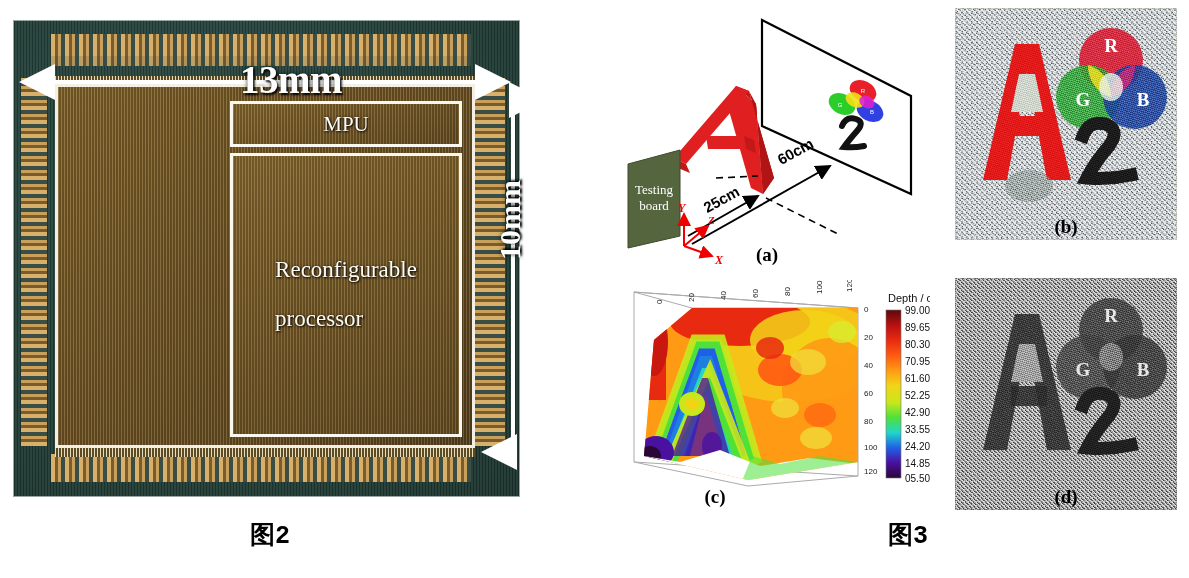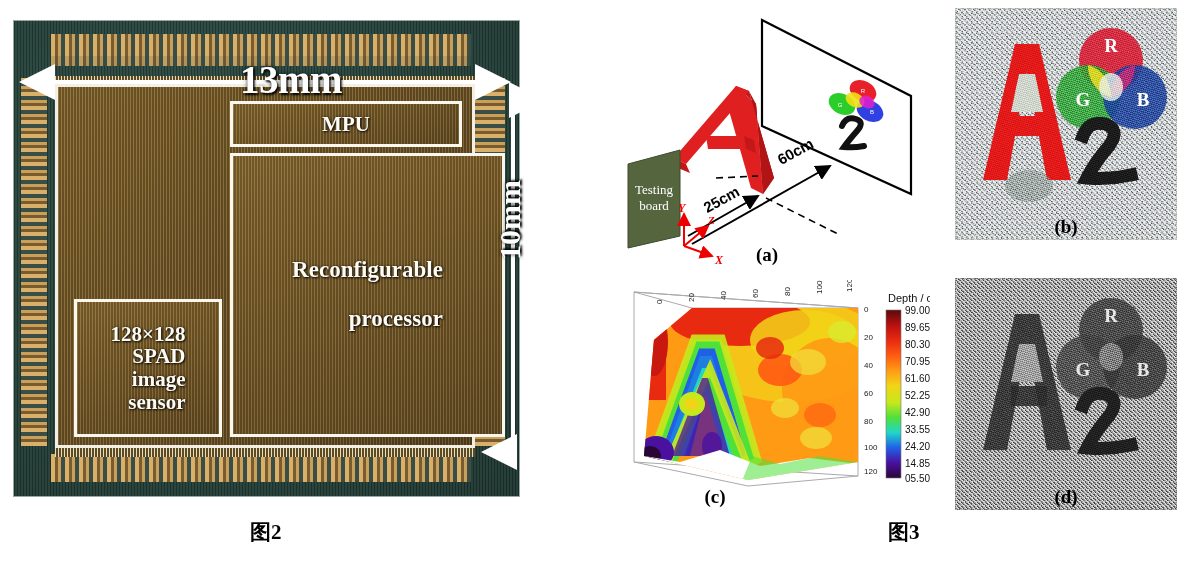--- a/index.html
+++ b/index.html
@@ -39,27 +39,27 @@
       border:3px solid #f3efe4;box-sizing:border-box;}
   .die-teeth{position:absolute;left:42px;width:420px;height:9px;
       background:repeating-linear-gradient(90deg,#e7dcc0 0px,#e7dcc0 1px,#5b4a22 1px,#5b4a22 3px);}
   #teeth-top{top:56px;}
   #teeth-bot{top:428px;}
 
   .block{position:absolute;border:3px solid #faf7ef;box-sizing:border-box;
       background:
         repeating-linear-gradient(90deg, rgba(255,255,255,0.09) 0px, rgba(255,255,255,0.09) 1px, rgba(0,0,0,0.20) 1px, rgba(0,0,0,0.20) 3px),
         linear-gradient(160deg,#8d6d31 0%,#7c5e29 50%,#6a5023 100%);
-      display:flex;align-items:center;justify-content:center;text-align:right;
-      color:#fdfbf4;font-weight:bold;line-height:1.08;
+      display:flex;align-items:center;justify-content:center;text-align:left;
+      color:#fdfbf4;font-weight:normal;line-height:1.08;
       text-shadow:1px 1px 2px rgba(0,0,0,.85),0 0 3px rgba(0,0,0,.6);}
   #blk-sram {left:16px;top:14px;width:148px;height:192px;font-size:21px;padding:2px;}
   #blk-spad {left:16px;top:212px;width:148px;height:138px;font-size:21px;padding:2px;}
   #blk-mpu  {left:172px;top:14px;width:232px;height:46px;font-size:21px;}
-  #blk-proc {left:172px;top:66px;width:275px;height:284px;font-size:23px;padding:16px;}
+  #blk-proc {left:172px;top:66px;width:232px;height:284px;font-size:23px;padding:16px;}
 
   
   .dim-label{position:absolute;color:#ffffff;font-weight:bold;
       text-shadow:1.5px 1.5px 2px rgba(0,0,0,.9),0 0 4px rgba(0,0,0,.8);}
   #dim-13{left:227px;top:37px;font-size:39px;letter-spacing:-.5px;}
   #dim-10{left:480px;top:240px;font-size:30px;transform:rotate(-90deg);transform-origin:left top;}
   .arrow-svg{position:absolute;overflow:visible;}
   #arrow-h{left:28px;top:54px;}
   #arrow-v{left:492px;top:70px;}
 
@@ -88,44 +88,41 @@
         repeating-linear-gradient(53deg, rgba(255,255,255,.32) 0px, rgba(255,255,255,.32) 1px, rgba(25,25,25,.32) 1px, rgba(25,25,25,.32) 2px);
       background-size:4px 4px,2px 2px;
       border:1px solid #8a8a8a;}
   #panel-d{left:955px;top:278px;width:222px;height:232px;}
 
   .cap{position:absolute;font-weight:bold;font-size:19px;text-align:center;width:100%;}
 
   
   #panel-c{left:620px;top:280px;width:310px;height:232px;}
 
-  .figcaption{position:absolute;font-size:21px;font-weight:bold;
-      font-family:Liberation Serif, serif;}
+  .figcaption{position:absolute;font-size:25px;font-weight:bold;
+      font-family:Liberation Mono, monospace;}
   #cap-fig2{left:250px;top:518px;}
   #cap-fig3{left:888px;top:518px;}
 </style>
 </head>
 <body>
 
 <div class="fig" id="fig2">
   <div id="chip-photo"></div>
 
   <div class="pad-rail" id="rail-top"></div>
   <div class="pad-rail" id="rail-top2"></div>
   <div class="pad-rail" id="rail-bottom"></div>
   <div class="pad-rail vert" id="rail-left"></div>
   <div class="pad-rail vert" id="rail-right"></div>
 
   <div class="die-teeth" id="teeth-top"></div>
   <div class="die-teeth" id="teeth-bot"></div>
 
   <div id="die">
-    <div class="block" id="blk-spad">
-      <span><span></span><span>128×128</span><br><span>SPAD</span><br><span>image</span><br><span>sensor</span></span>
-    </div>
     <div class="block" id="blk-mpu">
       <span>MPU</span>
     </div>
     <div class="block" id="blk-proc">
       <span><span>Reconfigurable</span><br><br><span>processor</span><br></span>
     </div>
   </div>
 
   <svg class="arrow-svg" id="arrow-h" width="448" height="16">
     <defs>

